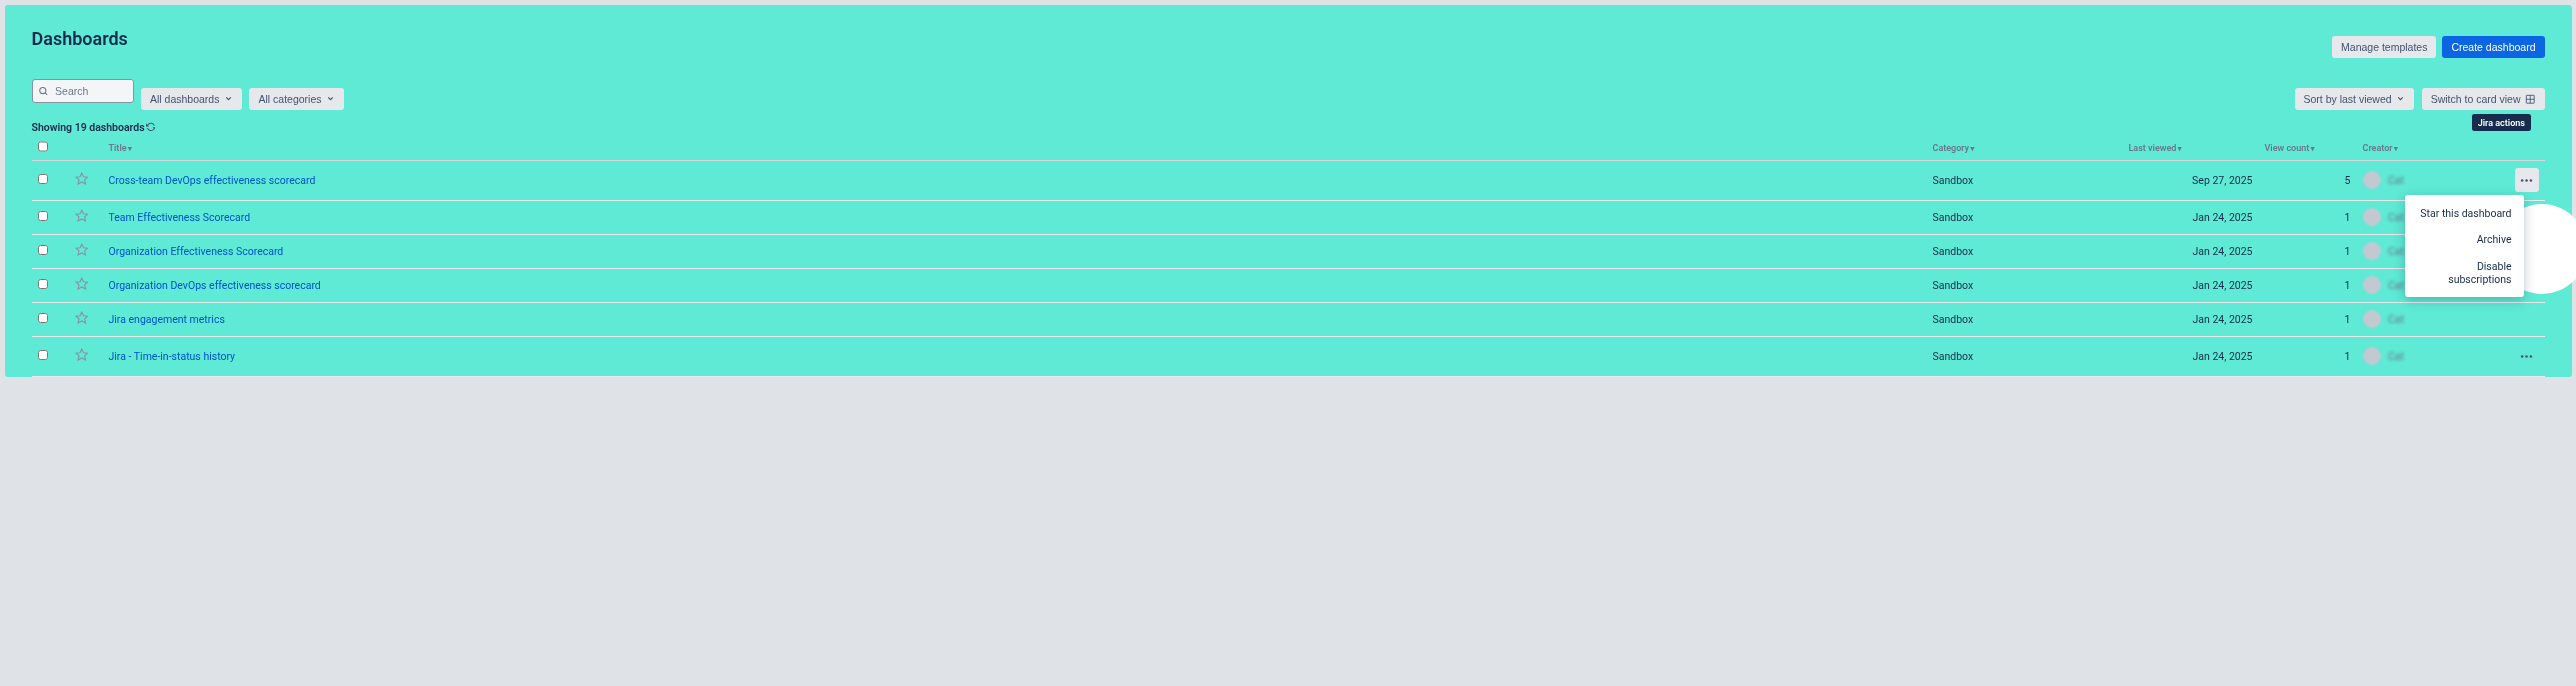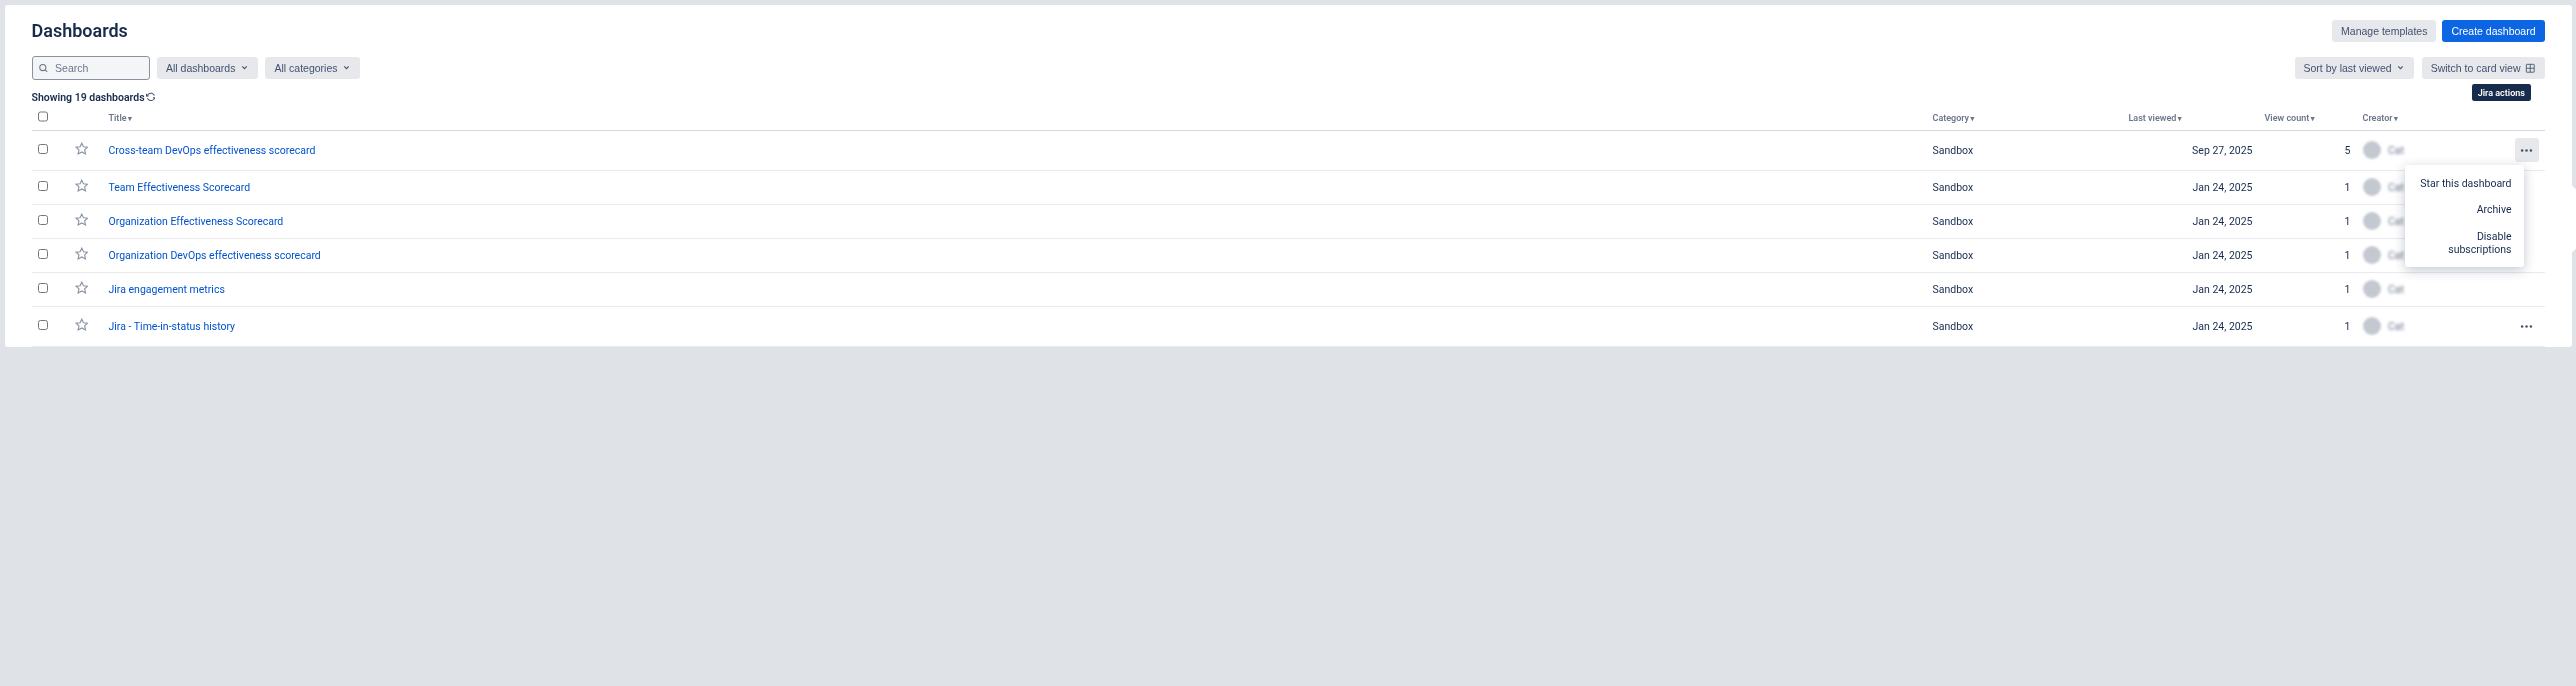--- a/index.html
+++ b/index.html
@@ -4,21 +4,21 @@
 <style>
   * { box-sizing: border-box; margin: 0; padding: 0; }
   body {
     font-family: -apple-system, BlinkMacSystemFont, "Segoe UI", Roboto, sans-serif;
     background: #dfe3e8;
     padding: 4.5px;
     color: #172b4d;
     font-size: 10.5px;
   }
   .app {
-    background: #ffffff;
+    background: #5eead4;
     border-radius: 3px;
     padding: 15px 27px 0 27px;
     min-height: 100%;
   }
   .header-row {
     display: flex;
     align-items: center;
     justify-content: space-between;
     margin-bottom: 13.6px;
   }
@@ -33,33 +33,34 @@
     align-items: center;
     gap: 4.5px;
     padding: 5.3px 9px;
     border-radius: 3px;
     font-size: 10.5px;
     font-weight: 500;
     border: none;
     cursor: pointer;
     background: #e6e8ec;
     color: #172b4d;
+    margin-top: 16px;
   }
   .btn-primary { background: #0c66e4; color: #fff; }
   .btn-subtle { background: #e6e8ec; color: #42526e; }
   .toolbar {
     display: flex;
     align-items: center;
     justify-content: space-between;
     margin-bottom: 10.5px;
   }
   .toolbar-left, .toolbar-right { display: flex; align-items: center; gap: 7.5px; }
   .search-box {
     position: relative;
-    width: 118px;
+    width: 102px;
   }
   .search-box input {
     width: 100%;
     padding: 5.3px 6px 5.3px 22.6px;
     border: 1.5px solid #8992a3;
     border-radius: 3px;
     font-size: 10.5px;
     background: #f4f5f7;
     color: #8992a3;
   }

